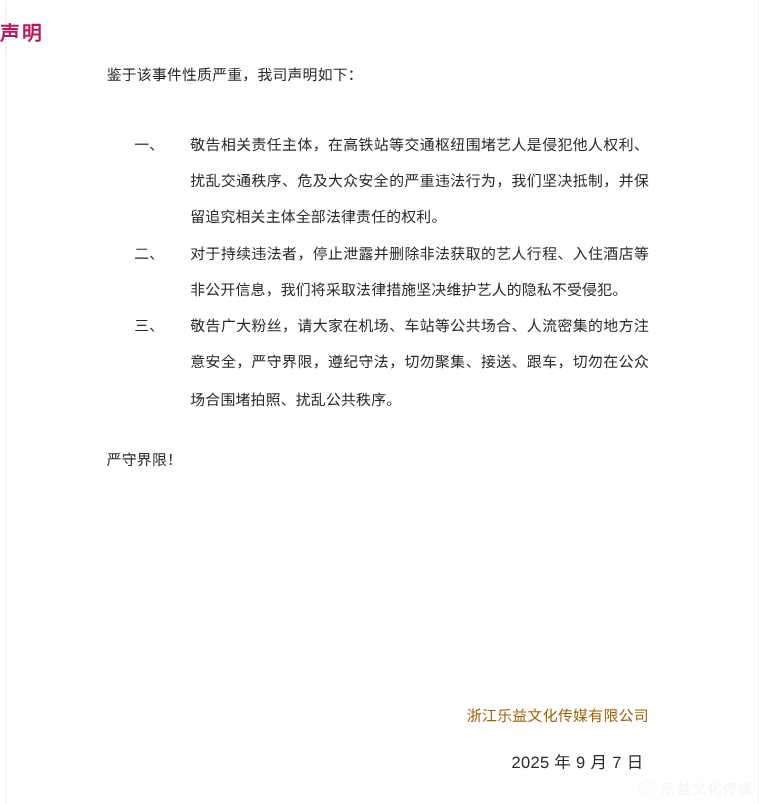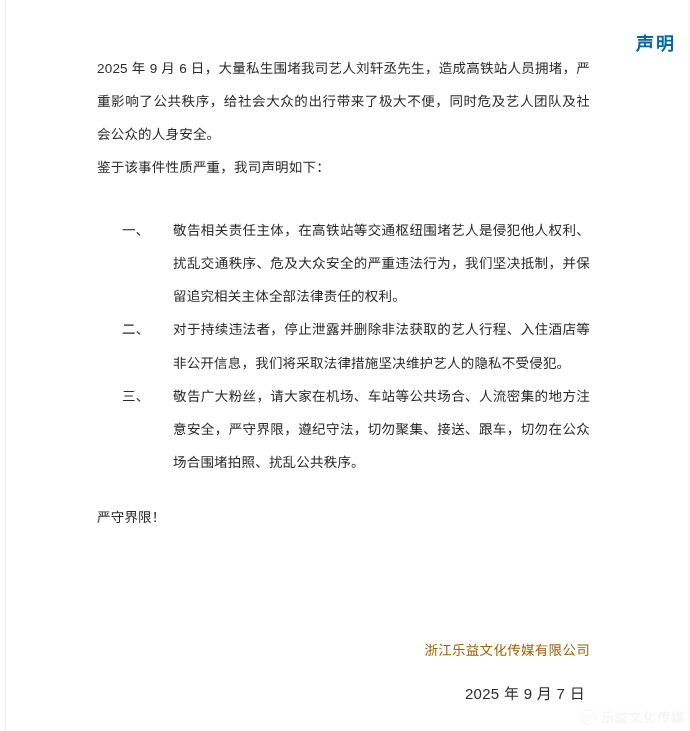--- a/index.html
+++ b/index.html
@@ -38,26 +38,26 @@
     position: absolute;
     left: 0;
     top: 0;
     width: 690px;
     height: 731px;
     box-sizing: border-box;
     padding: 0;
   }
 
   .doc-title {
-    text-align: right;
+    text-align: left;
     font-size: 18px;
     font-weight: bold;
-    color: #0369a1;
+    color: #be185d;
     letter-spacing: 2px;
-    margin: 14px;
+    margin: 0;
     padding-top: 15px;
     padding-bottom: 4px;
   }
 
   .body-block {
     position: absolute;
     left: 97px;
     top: 52px;
     width: 493px;
   }
@@ -161,21 +161,20 @@
 
 <div class="page-edge"></div>
 <div class="page-edge-right"></div>
 
 <div class="doc">
 
   <h1 class="doc-title">声明</h1>
 
   <div class="body-block">
 
-    <p class="para">2025 年 9 月 6 日，大量私生围堵我司艺人刘轩丞先生，造成高铁站人员拥堵，严重影响了公共秩序，给社会大众的出行带来了极大不便，同时危及艺人团队及社会公众的人身安全。</p>
 
     <p class="para">鉴于该事件性质严重，我司声明如下：</p>
 
     <ol class="list">
 
       <li class="list-item">
         <span class="list-marker">一、</span>
         <span>敬告相关责任主体，在高铁站等交通枢纽围堵艺人是侵犯他人权利、扰乱交通秩序、危及大众安全的严重违法行为，我们坚决抵制，并保留追究相关主体全部法律责任的权利。</span>
       </li>
 

